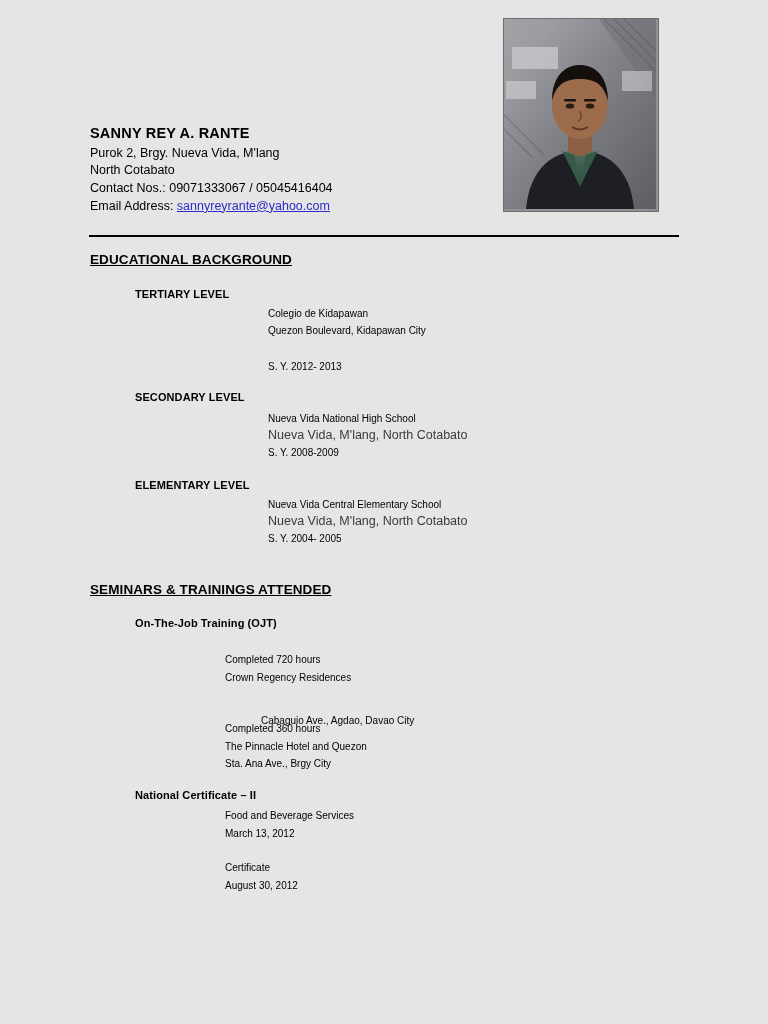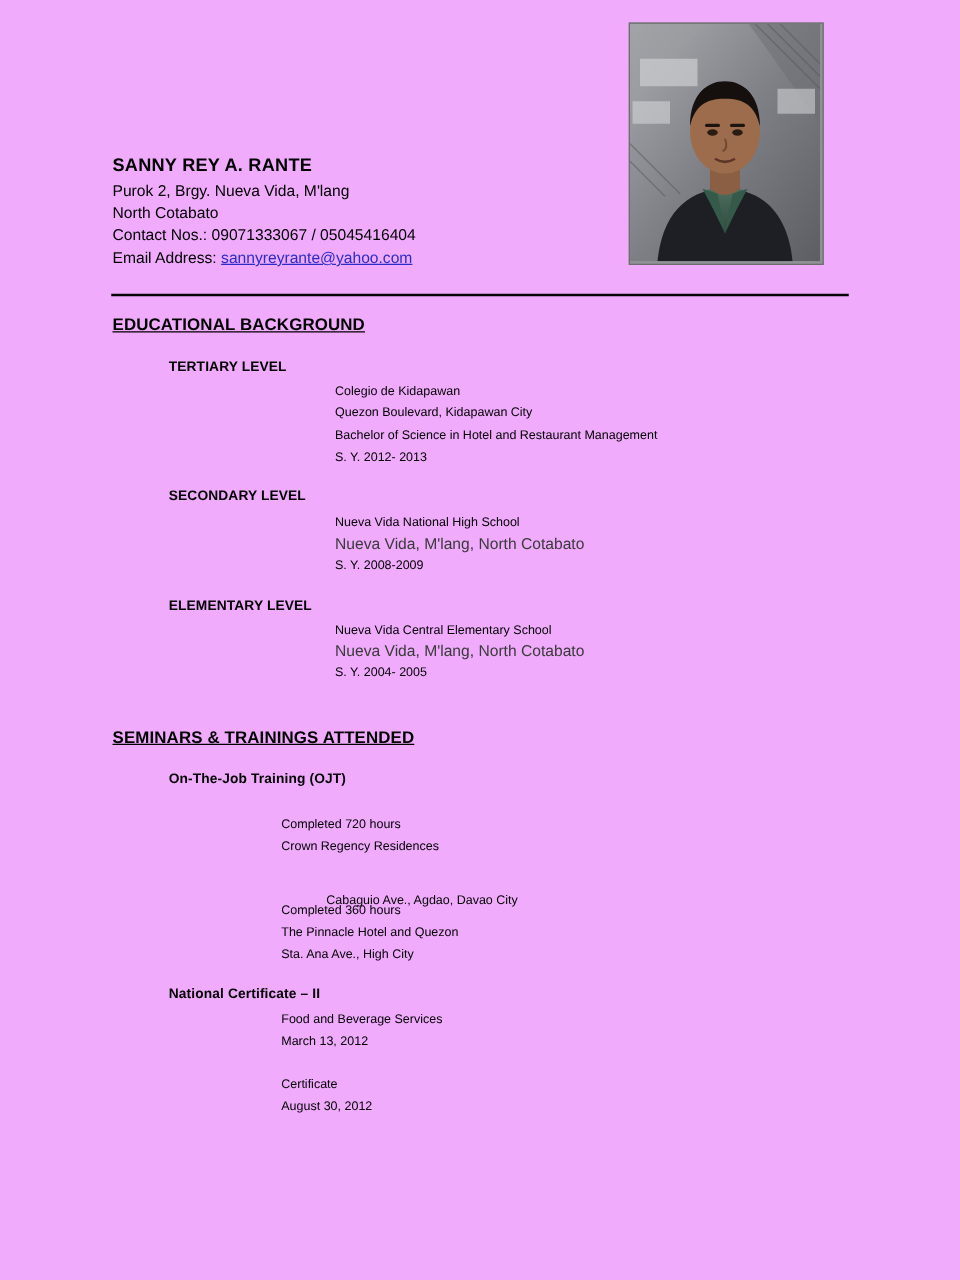--- a/index.html
+++ b/index.html
@@ -12,21 +12,21 @@
     height: 1024px;
     position: relative;
     font-family: "Liberation Sans", sans-serif;
     color: #000000;
     overflow: hidden;
   }
   .page {
     position: relative;
     width: 768px;
     height: 1024px;
-    background: #f0abfc;
+    background: #e5e5e5;
   }
 
   
   .header-block {
     position: absolute;
     left: 90px;
     top: 124px;
     width: 420px;
   }
   .name {
@@ -169,21 +169,20 @@
     </div>
   </div>
 
   <div class="divider"></div>
 
   <div class="section-title" style="left:90px; top:252px;text-decoration:underline;">EDUCATIONAL BACKGROUND</div>
 
   <div class="sub-head" style="left:135px; top:288px;">TERTIARY LEVEL</div>
   <div class="detail" style="left:268px; top:305px;">Colegio de Kidapawan</div>
   <div class="detail" style="left:268px; top:322px;">Quezon Boulevard, Kidapawan City</div>
-  <div class="detail" style="left:268px; top:340px;">Bachelor of Science in Hotel and Restaurant Management</div>
   <div class="detail" style="left:268px; top:358px;">S. Y. 2012- 2013</div>
 
   <div class="sub-head" style="left:135px; top:391px;">SECONDARY LEVEL</div>
   <div class="detail" style="left:268px; top:410px;">Nueva Vida National High School</div>
   <div class="detail small" style="left:268px; top:427px;">Nueva Vida, M'lang, North Cotabato</div>
   <div class="detail" style="left:268px; top:444px;">S. Y. 2008-2009</div>
 
   <div class="sub-head" style="left:135px; top:479px;">ELEMENTARY LEVEL</div>
   <div class="detail" style="left:268px; top:496px;">Nueva Vida Central Elementary School</div>
   <div class="detail small" style="left:268px; top:513px;">Nueva Vida, M'lang, North Cotabato</div>
@@ -191,21 +190,21 @@
 
   <div class="section-title" style="left:90px; top:582px;">SEMINARS &amp; TRAININGS ATTENDED</div>
 
   <div class="sub-head" style="left:135px; top:617px;">On-The-Job Training (OJT)</div>
   <div class="detail" style="left:225px; top:651px;">Completed 720 hours</div>
   <div class="detail" style="left:225px; top:669px;">Crown Regency Residences</div>
   <div class="detail" style="left:225px; top:712px;margin-left:36px;">Cabaguio Ave., Agdao, Davao City</div>
 
   <div class="detail" style="left:225px; top:720px;">Completed 360 hours</div>
   <div class="detail" style="left:225px; top:738px;">The Pinnacle Hotel and Quezon</div>
-  <div class="detail" style="left:225px; top:755px;">Sta. Ana Ave., High City</div>
+  <div class="detail" style="left:225px; top:755px;">Sta. Ana Ave., Brgy City</div>
 
   <div class="sub-head" style="left:135px; top:789px;">National Certificate – II</div>
   <div class="detail" style="left:225px; top:807px;">Food and Beverage Services</div>
   <div class="detail" style="left:225px; top:825px;">March 13, 2012</div>
 
   <div class="detail" style="left:225px; top:859px;">Certificate</div>
   <div class="detail" style="left:225px; top:877px;">August 30, 2012</div>
 
 </div>
 

